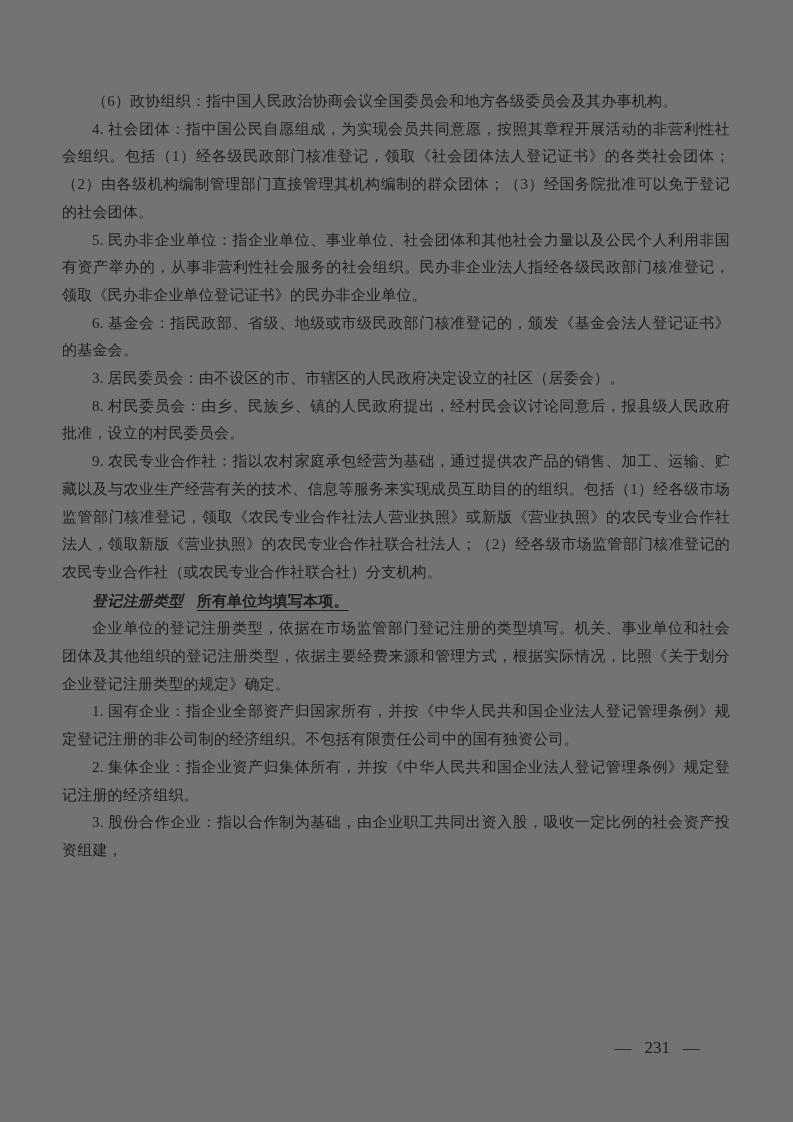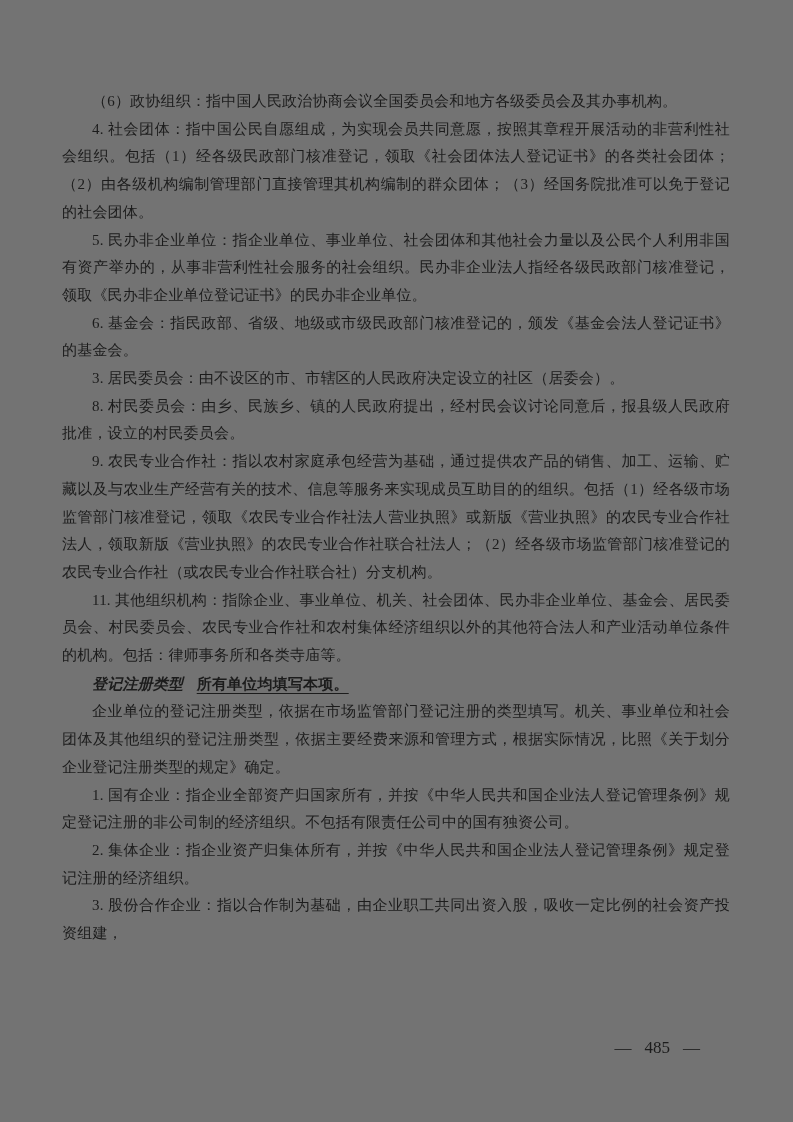--- a/index.html
+++ b/index.html
@@ -59,32 +59,31 @@
 <div class="page">
   <div class="content">
 
     <p class="para">（6）政协组织：指中国人民政治协商会议全国委员会和地方各级委员会及其办事机构。</p>
     <p class="para">4. 社会团体：指中国公民自愿组成，为实现会员共同意愿，按照其章程开展活动的非营利性社会组织。包括（1）经各级民政部门核准登记，领取《社会团体法人登记证书》的各类社会团体；（2）由各级机构编制管理部门直接管理其机构编制的群众团体；（3）经国务院批准可以免于登记的社会团体。</p>
     <p class="para">5. 民办非企业单位：指企业单位、事业单位、社会团体和其他社会力量以及公民个人利用非国有资产举办的，从事非营利性社会服务的社会组织。民办非企业法人指经各级民政部门核准登记，领取《民办非企业单位登记证书》的民办非企业单位。</p>
     <p class="para">6. 基金会：指民政部、省级、地级或市级民政部门核准登记的，颁发《基金会法人登记证书》的基金会。</p>
     <p class="para">3. 居民委员会：由不设区的市、市辖区的人民政府决定设立的社区（居委会）。</p>
     <p class="para">8. 村民委员会：由乡、民族乡、镇的人民政府提出，经村民会议讨论同意后，报县级人民政府批准，设立的村民委员会。</p>
     <p class="para">9. 农民专业合作社：指以农村家庭承包经营为基础，通过提供农产品的销售、加工、运输、贮藏以及与农业生产经营有关的技术、信息等服务来实现成员互助目的的组织。包括（1）经各级市场监管部门核准登记，领取《农民专业合作社法人营业执照》或新版《营业执照》的农民专业合作社法人，领取新版《营业执照》的农民专业合作社联合社法人；（2）经各级市场监管部门核准登记的农民专业合作社（或农民专业合作社联合社）分支机构。</p>
-    <p class="para">11. 其他组织机构：指除企业、事业单位、机关、社会团体、民办非企业单位、基金会、居民委员会、村民委员会、农民专业合作社和农村集体经济组织以外的其他符合法人和产业活动单位条件的机构。包括：律师事务所和各类寺庙等。</p>
 
     <p class="para">
       <span class="heading-term">登记注册类型</span><span class="heading-note">所有单位均填写本项。</span>
     </p>
 
     <p class="para">企业单位的登记注册类型，依据在市场监管部门登记注册的类型填写。机关、事业单位和社会团体及其他组织的登记注册类型，依据主要经费来源和管理方式，根据实际情况，比照《关于划分企业登记注册类型的规定》确定。</p>
 
     <p class="para">1. 国有企业：指企业全部资产归国家所有，并按《中华人民共和国企业法人登记管理条例》规定登记注册的非公司制的经济组织。不包括有限责任公司中的国有独资公司。</p>
     <p class="para">2. 集体企业：指企业资产归集体所有，并按《中华人民共和国企业法人登记管理条例》规定登记注册的经济组织。</p>
     <p class="para">3. 股份合作企业：指以合作制为基础，由企业职工共同出资入股，吸收一定比例的社会资产投资组建，</p>
 
   </div>
 
   <div class="footer">
     <span>—</span>
-    <span>485</span>
+    <span>231</span>
     <span>—</span>
   </div>
 </div>
 
 </body></html>

